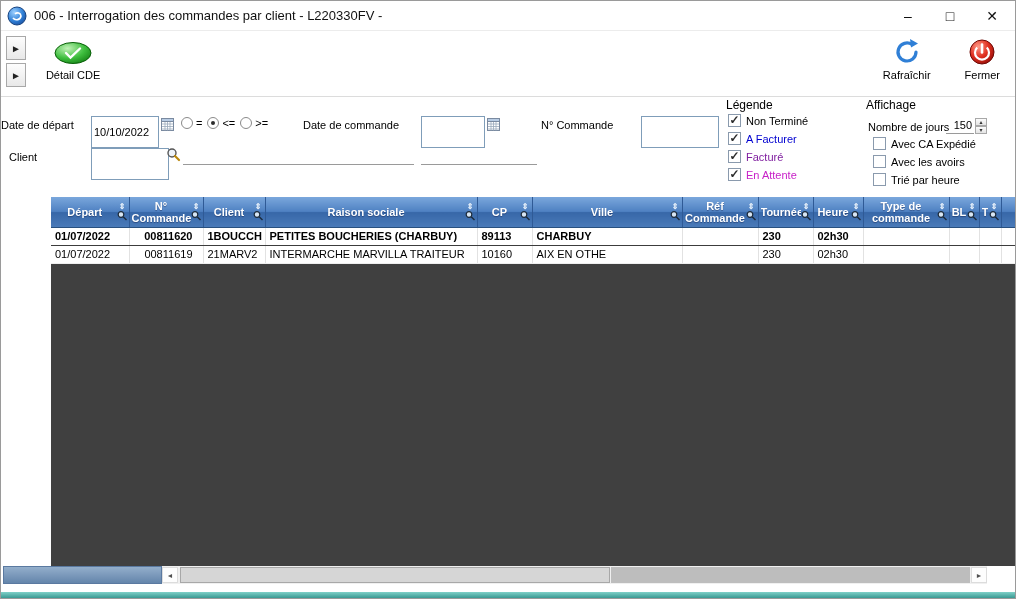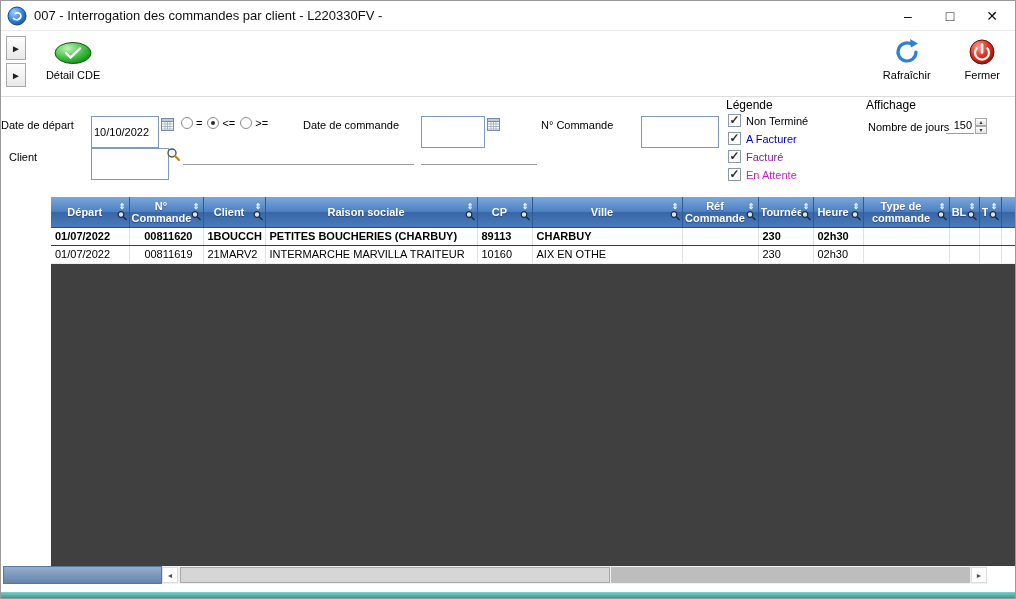--- a/index.html
+++ b/index.html
@@ -89,21 +89,21 @@
             <radialGradient id="gblue" cx="35%" cy="30%" r="80%">
           <stop offset="0" stop-color="#9cd0ff"></stop>
               <stop offset="0.6" stop-color="#2f7fd6"></stop>
               <stop offset="1" stop-color="#1a4e9e"></stop>
         </radialGradient>
           </defs>
         <circle cx="10" cy="10" r="9" fill="url(#gblue)" stroke="#16427f"></circle>
         <path d="M6 12a4.5 4.5 0 0 0 8-2a3.5 3.5 0 0 0-6-2" fill="none" stroke="#fff" stroke-width="1.6"></path>
       </svg>
     </span>
-    <span class="title-text">007 - Interrogation des commandes par client - L220330FV -</span>
+    <span class="title-text">006 - Interrogation des commandes par client - L220330FV -</span>
     <div class="win-btns">
       <div class="win-btn">–</div>
       <div class="win-btn">□</div>
       <div class="win-btn">✕</div>
     </div>
   </div>
 
   <div class="toolbar">
     <div class="nav-col">
       <button class="nav-btn">
@@ -260,20 +260,34 @@
 
     <span class="group-title" style="left:865px;top:1px">Affichage</span>
     <span class="flabel" style="left:867px;top:24px">Nombre de jours</span>
     <span class="spin">
       <span class="spin-val">150</span>
       <span class="spin-btns">
         <span class="spin-b">▴</span>
         <span class="spin-b">▾</span>
       </span>
     </span>
+    <div class="aff-items" id="aff-items">
+        <div class="aff-item">
+          <span class="cb"></span>
+          <span class="aff-label">Avec CA Expédié</span>
+        </div>
+        <div class="aff-item">
+          <span class="cb"></span>
+          <span class="aff-label">Avec les avoirs</span>
+        </div>
+        <div class="aff-item">
+          <span class="cb"></span>
+          <span class="aff-label">Trié par heure</span>
+        </div>
+      </div>
   </div>
 
   <div class="grid-wrap">
     <table class="grid">
       <thead>
           <tr id="head-row">
             <th class="c0">
               <div class="thwrap">
                 <span class="thlabel">Départ</span>
                 <span class="thicons">

